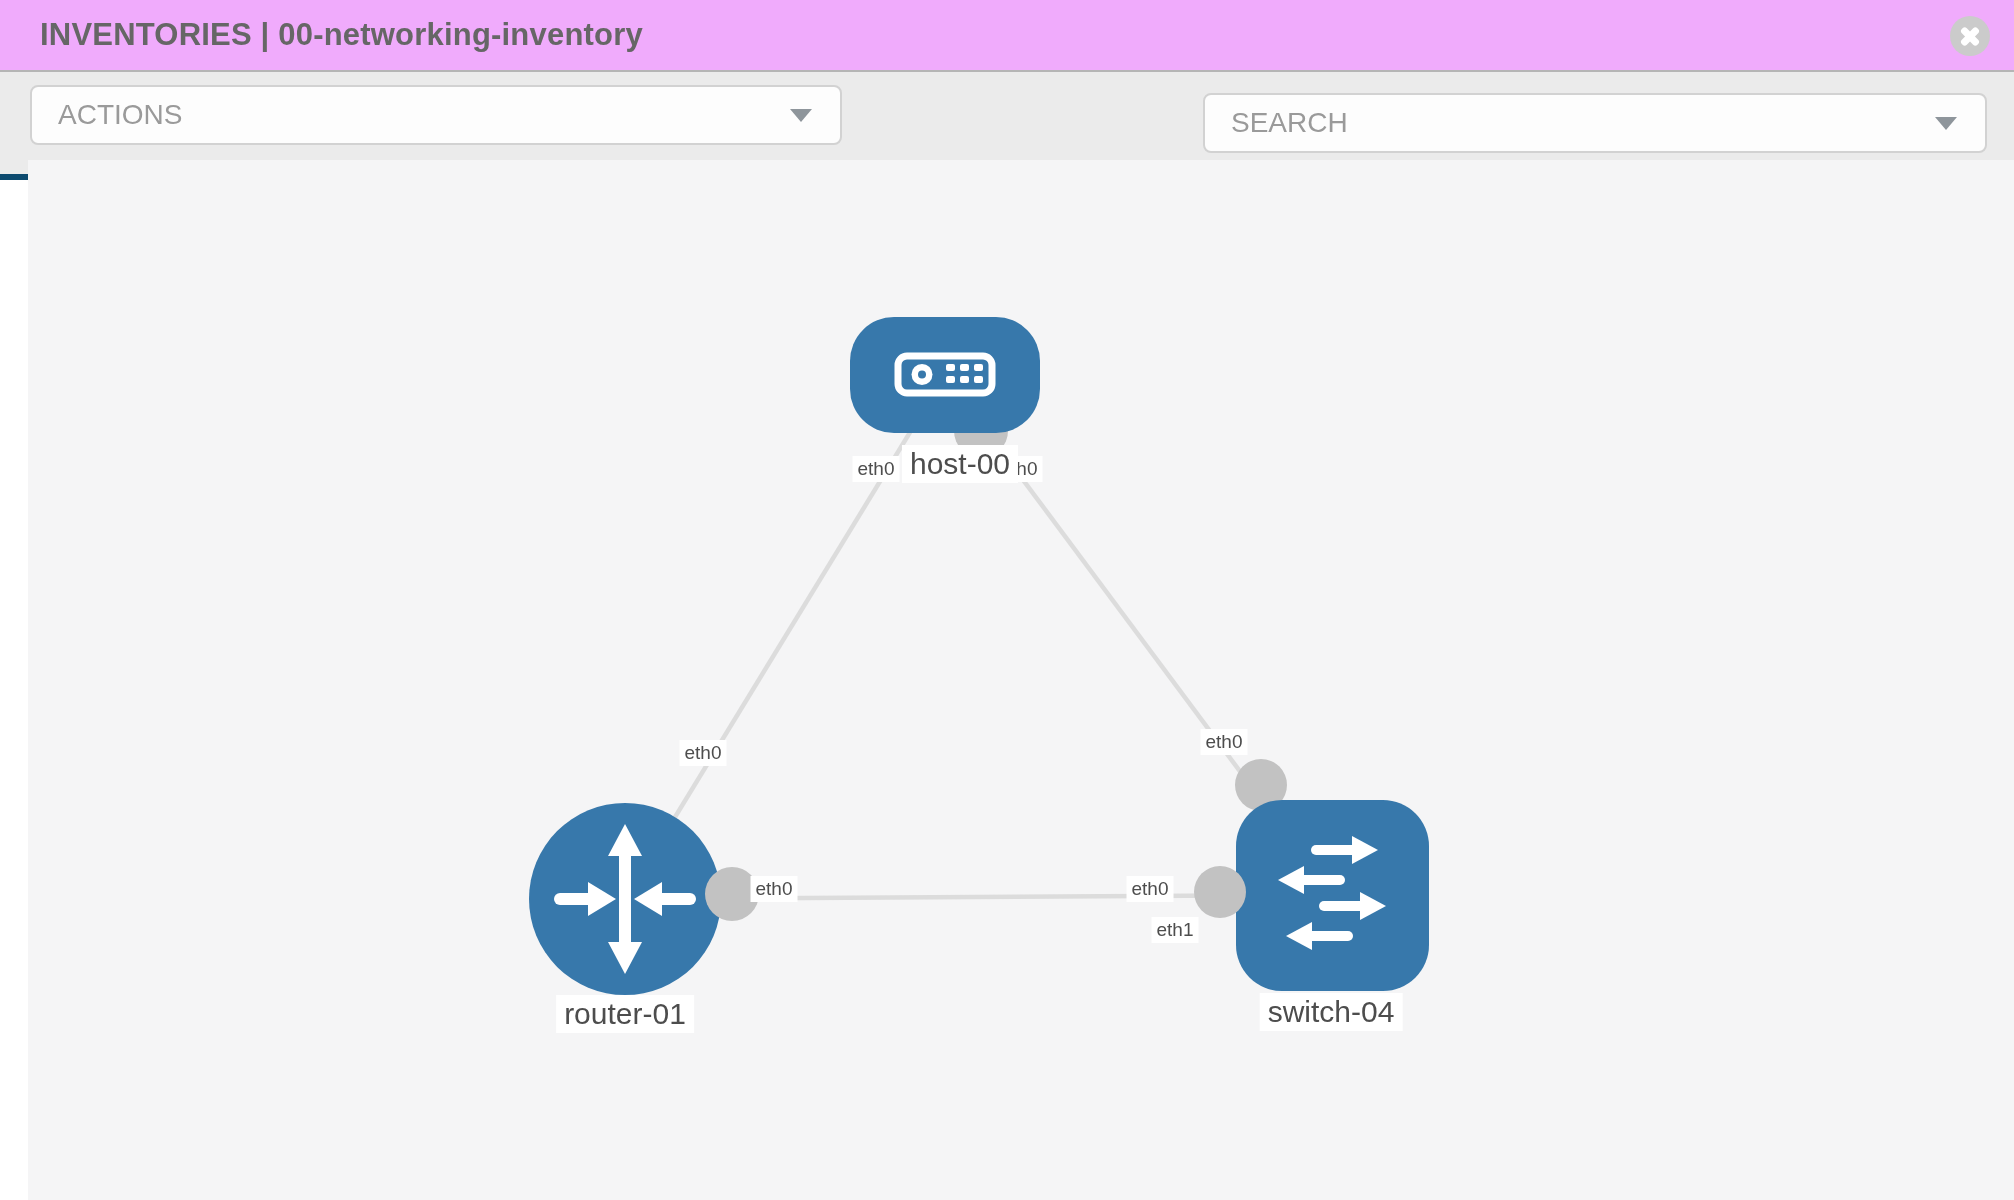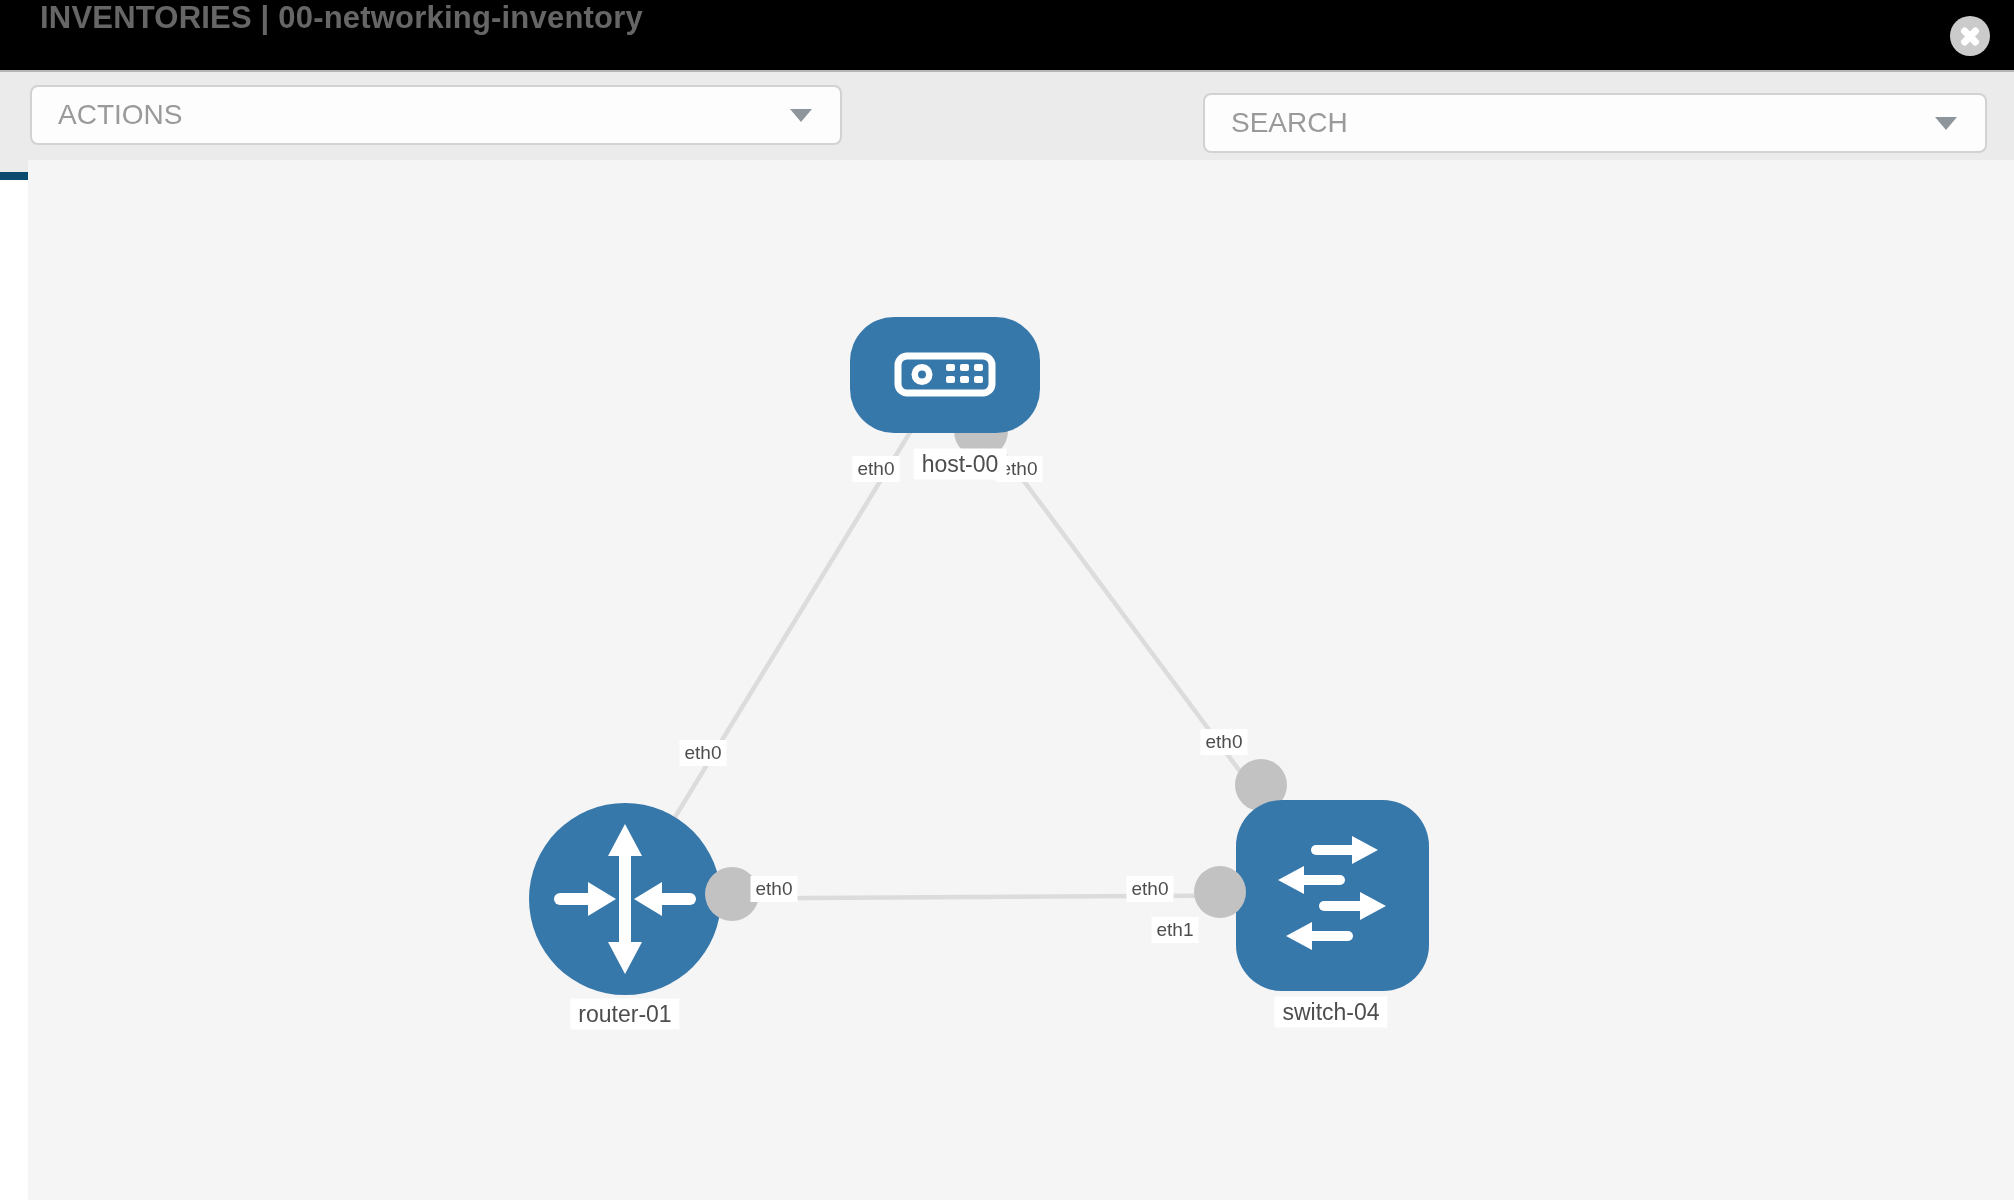--- a/index.html
+++ b/index.html
@@ -5,43 +5,43 @@
   * { box-sizing: border-box; margin: 0; padding: 0; }
   html, body {
     width: 2014px; height: 1200px;
     overflow: hidden;
     font-family: "Liberation Sans", "DejaVu Sans", sans-serif;
     background: #ffffff;
   }
   
   .header {
     position: absolute; left: 0; top: 0; width: 2014px; height: 72px;
-    background: #000000; border-bottom: 2px solid #b5b5b5;
-    display: flex; align-items: flex-start;
+    background: #f0abfc; border-bottom: 2px solid #b5b5b5;
+    display: flex; align-items: center;
   }
   .header-title {
     margin-left: 40px; font-size: 31px; font-weight: bold; color: #666666;
     letter-spacing: 0.2px;
   }
   .close-btn {
     position: absolute; right: 24px; top: 16px;
     width: 40px; height: 40px; border-radius: 50%;
     background: #cbcbcb; cursor: pointer;
   }
   .close-x { position: absolute; left: 50%; top: 50%; width: 0; height: 0; }
   .close-x span {
     position: absolute; left: -11px; top: -3.5px; width: 22px; height: 7px;
     background: #ffffff; border-radius: 3px;
   }
   .close-x span:nth-child(1) { transform: rotate(45deg); }
   .close-x span:nth-child(2) { transform: rotate(-45deg); }
   
   .toolbar {
     position: absolute; left: 0; top: 72px; width: 2014px; height: 108px;
-    background: #ebebeb; border-bottom: 8px solid #0c4a6e;
+    background: #ebebeb; border-bottom: 6px solid #0c4a6e;
   }
   .select-box {
     position: absolute; top: 13px; height: 60px;
     background: #fdfdfd; border: 2px solid #d2d2d2; border-radius: 8px;
     display: flex; align-items: center;
     font-size: 28px; color: #9a9a9a; cursor: pointer;
   }
   .select-box .select-label { margin-left: 26px; }
   .caret {
     position: absolute; right: 28px; top: 50%; margin-top: -6px;
@@ -63,21 +63,21 @@
   }
   .topology-svg { position: absolute; left: 0; top: 0; }
   .link-line { stroke: #dcdcdc; stroke-width: 4.5; }
   .iface-circle { fill: #c2c2c2; }
   .node-fill { fill: #3778ab; }
   .iface-label, .node-label {
     position: absolute; transform: translate(-50%, -50%);
     background: #ffffff; color: #4d4d4d; white-space: nowrap;
   }
   .iface-label { font-size: 19px; padding: 2px 5px; z-index: 3; }
-  .node-label  { font-size: 23px; padding: 2px 8px; z-index: 4; }
+  .node-label  { font-size: 30px; padding: 2px 8px; z-index: 4; }
 </style>
 </head>
 <body>
 
 <div class="header">
   <div class="header-title">INVENTORIES | 00-networking-inventory</div>
   <div class="close-btn">
     <div class="close-x">
         <span></span>
         <span></span>

